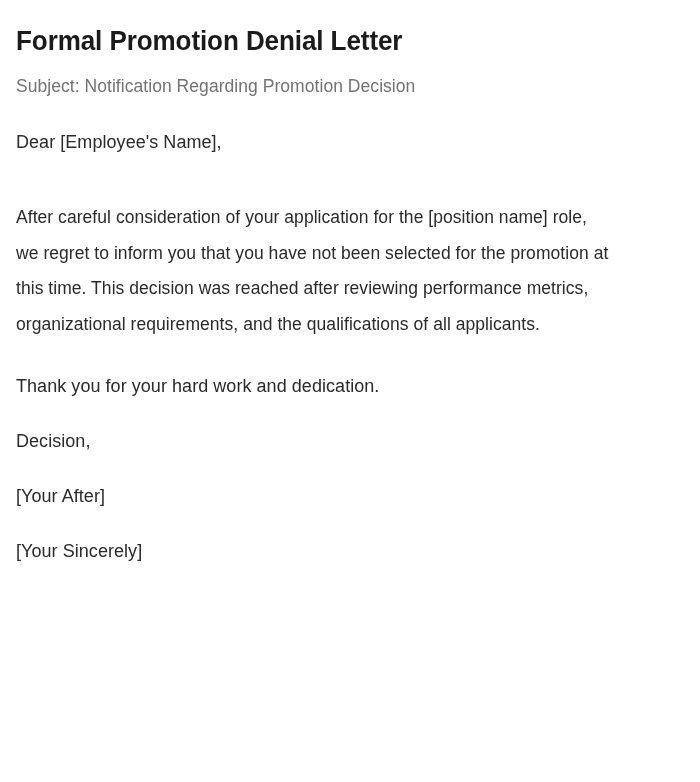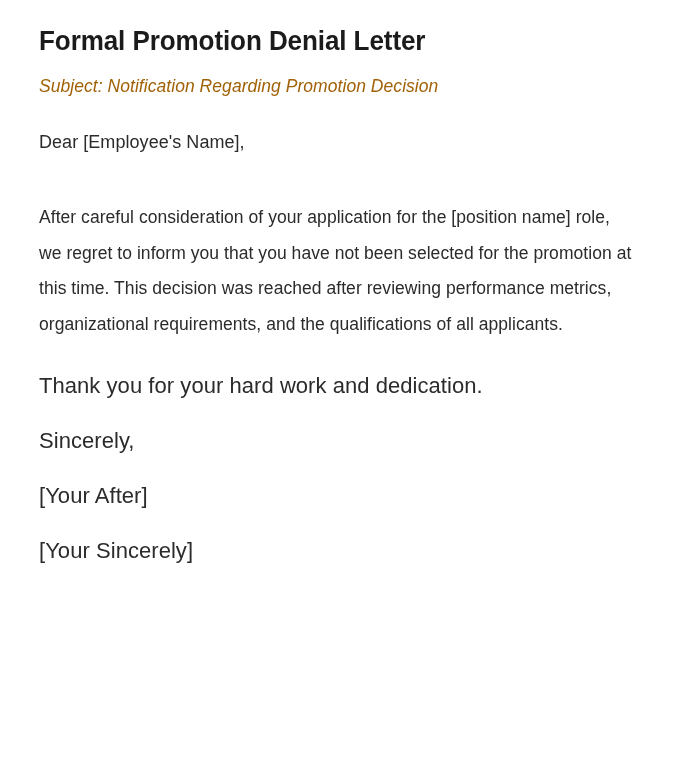--- a/index.html
+++ b/index.html
@@ -13,44 +13,43 @@
     overflow: hidden;
     font-family: "Liberation Sans", sans-serif;
     -webkit-font-smoothing: antialiased;
   }
 
   .page {
     box-sizing: border-box;
     width: 700px;
     min-height: 782px;
     background: #ffffff;
-    padding: 24px 66px 0 39px;
+    padding: 24px 66px 0 16px;
   }
 
   .doc-title {
     margin: 0;
     padding: 0;
     font-family: "Liberation Sans Narrow", "Liberation Sans", sans-serif;
     font-size: 28px;
     line-height: 34px;
     font-weight: 700;
     letter-spacing: -0.1px;
     color: #1b1b1b;
     transform: scaleX(0.93);
     transform-origin: left center;
   }
 
   .subject-line {
     margin: 15px 0 0 0;
     font-size: 17.5px;
     line-height: 26px;
     font-weight: 400;
-    color: #a16207;
+    color: #737373;
     letter-spacing: 0.05px;
-    font-style: italic;
   }
 
   .salutation {
     margin: 30px 0 0 0;
     font-size: 18px;
     line-height: 26px;
     color: #2b2b2b;
     letter-spacing: 0.05px;
   }
 
@@ -58,21 +57,21 @@
     margin: 45px 0 0 0;
     font-size: 17.5px;
     line-height: 35.5px;
     color: #2b2b2b;
     letter-spacing: 0.05px;
     max-width: 596px;
   }
 
   .short-line {
     margin: 29px 0 0 0;
-    font-size: 22px;
+    font-size: 18px;
     line-height: 26px;
     color: #2b2b2b;
     letter-spacing: 0.05px;
   }
 
   .short-line.first-short {
     margin-top: 31px;
   }
 </style>
 </head>
@@ -84,19 +83,19 @@
 
   <p class="subject-line">Subject: Notification Regarding Promotion Decision</p>
 
   <p class="salutation">Dear [Employee's Name],</p>
 
   <p class="body-para">After careful consideration of your application for the [position name] role, we regret to inform you that you have not been selected for the promotion at this time. This decision was reached after reviewing performance metrics, organizational requirements, and the qualifications of all applicants.</p>
 
 
   <p class="short-line first-short">Thank you for your hard work and dedication.</p>
 
-  <p class="short-line">Sincerely,</p>
+  <p class="short-line">Decision,</p>
 
   <p class="short-line">[Your After]</p>
 
   <p class="short-line">[Your Sincerely]</p>
 
 </div>
 
 </body></html>

